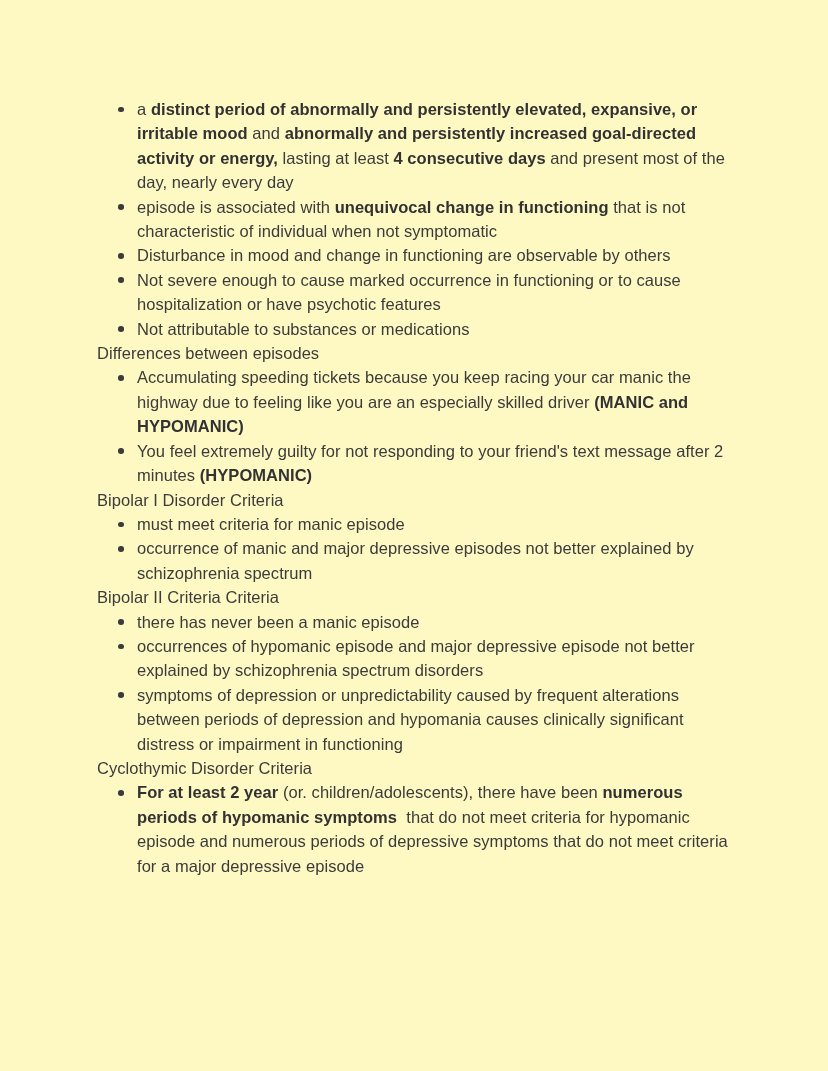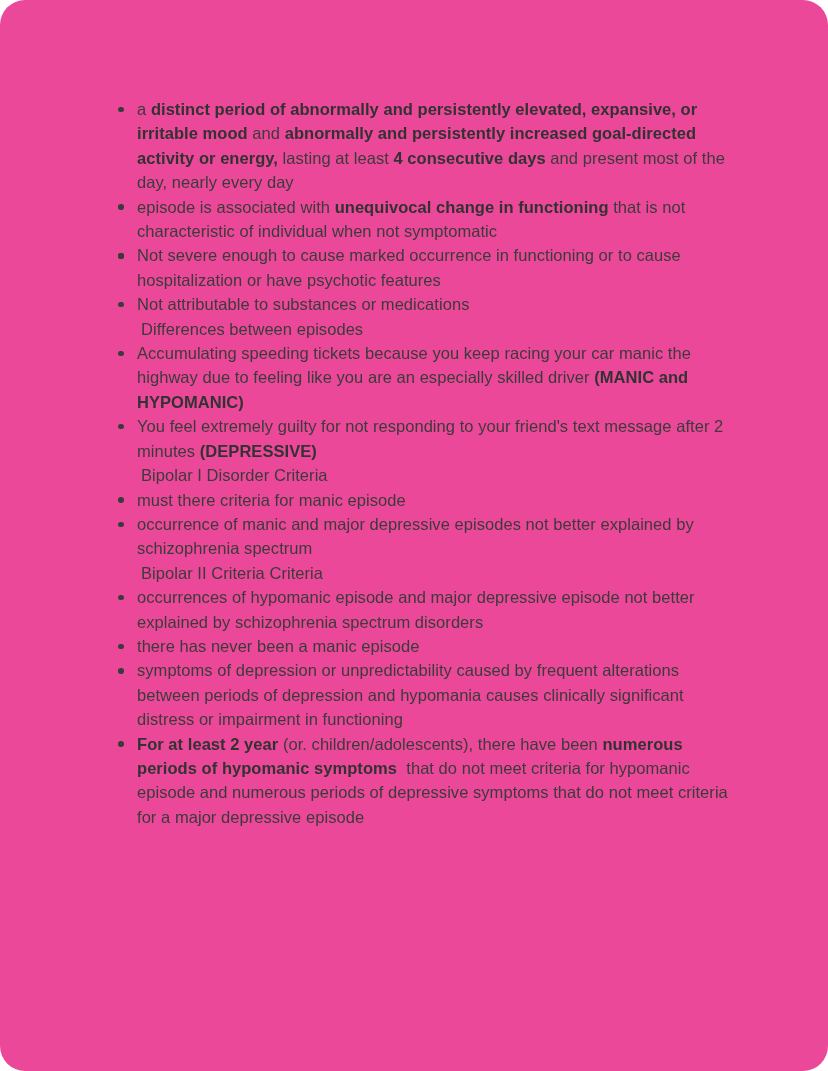--- a/index.html
+++ b/index.html
@@ -4,38 +4,36 @@
 <style>
   html, body {
     margin: 0;
     padding: 0;
     background: #ffffff;
   }
   .page {
     position: relative;
     width: 828px;
     height: 1071px;
-    background: #ec4899;
+    background: #fef9c3;
     overflow: hidden;
     font-family: "Liberation Sans", sans-serif;
-    border-radius: 25px;
   }
   .content {
     position: absolute;
     left: 97px;
     top: 97px;
     width: 632px;
     font-size: 16.5px;
     line-height: 24.4px;
     color: #3b3b3b;
     letter-spacing: 0.05px;
   }
   .heading {
     position: relative;
-    margin-left: 44px;
   }
   .bullet-item {
     position: relative;
     padding-left: 40px;
   }
   .bullet-item .marker {
     position: absolute;
     left: 21px;
     top: 9.6px;
     width: 5.6px;
@@ -48,28 +46,29 @@
     color: #323232;
   }
 </style>
 </head>
 <body>
 
 <div class="page">
   <div class="content" id="notes-document">
       <div class="bullet-item"><span class="marker"></span><span><span>a </span><span class="b">distinct period of abnormally and persistently elevated, expansive, or irritable mood</span><span> and </span><span class="b">abnormally and persistently increased goal-directed activity or energy,</span><span> lasting at least </span><span class="b">4 consecutive days</span><span> and present most of the day, nearly every day</span></span></div>
       <div class="bullet-item"><span class="marker"></span><span><span>episode is associated with </span><span class="b">unequivocal change in functioning</span><span> that is not characteristic of individual when not symptomatic</span></span></div>
-      <div class="bullet-item"><span class="marker"></span></div>
+      <div class="bullet-item"><span class="marker"></span><span><span>Disturbance in mood and change in functioning are observable by others</span></span></div>
       <div class="bullet-item"><span class="marker"></span><span><span>Not severe enough to cause marked occurrence in functioning or to cause hospitalization or have psychotic features</span></span></div>
       <div class="bullet-item"><span class="marker"></span><span><span>Not attributable to substances or medications</span></span></div>
       <div class="heading"><span><span>Differences between episodes</span></span></div>
       <div class="bullet-item"><span class="marker"></span><span><span>Accumulating speeding tickets because you keep racing your car manic the highway due to feeling like you are an especially skilled driver </span><span class="b">(MANIC and HYPOMANIC)</span></span></div>
-      <div class="bullet-item"><span class="marker"></span><span><span>You feel extremely guilty for not responding to your friend's text message after 2 minutes </span><span class="b">(DEPRESSIVE)</span></span></div>
+      <div class="bullet-item"><span class="marker"></span><span><span>You feel extremely guilty for not responding to your friend's text message after 2 minutes </span><span class="b">(HYPOMANIC)</span></span></div>
       <div class="heading"><span><span>Bipolar I Disorder Criteria</span></span></div>
-      <div class="bullet-item"><span class="marker"></span><span><span>must there criteria for manic episode</span></span></div>
+      <div class="bullet-item"><span class="marker"></span><span><span>must meet criteria for manic episode</span></span></div>
       <div class="bullet-item"><span class="marker"></span><span><span>occurrence of manic and major depressive episodes not better explained by schizophrenia spectrum</span></span></div>
       <div class="heading"><span><span>Bipolar II Criteria Criteria</span></span></div>
+      <div class="bullet-item"><span class="marker"></span><span><span>there has never been a manic episode</span></span></div>
       <div class="bullet-item"><span class="marker"></span><span><span>occurrences of hypomanic episode and major depressive episode not better explained by schizophrenia spectrum disorders</span></span></div>
-      <div class="bullet-item"><span class="marker"></span><span><span>there has never been a manic episode</span></span></div>
       <div class="bullet-item"><span class="marker"></span><span><span>symptoms of depression or unpredictability caused by frequent alterations between periods of depression and hypomania causes clinically significant distress or impairment in functioning</span></span></div>
+      <div class="heading"><span><span>Cyclothymic Disorder Criteria</span></span></div>
       <div class="bullet-item"><span class="marker"></span><span><span class="b">For at least 2 year</span><span> (or. children/adolescents), there have been </span><span class="b">numerous periods of hypomanic symptoms</span><span>&nbsp; that do not meet criteria for hypomanic episode and numerous periods of depressive symptoms that do not meet criteria for a major depressive episode</span></span></div>
     </div>
 </div>
 
 </body></html>

